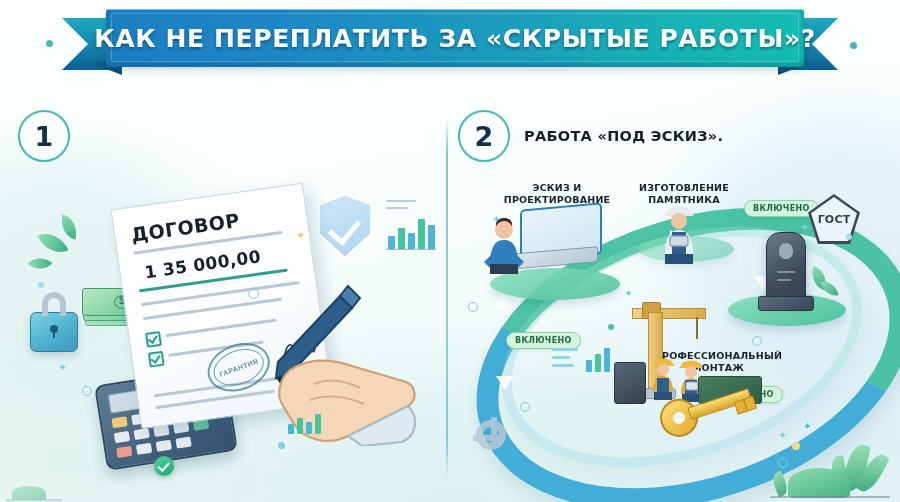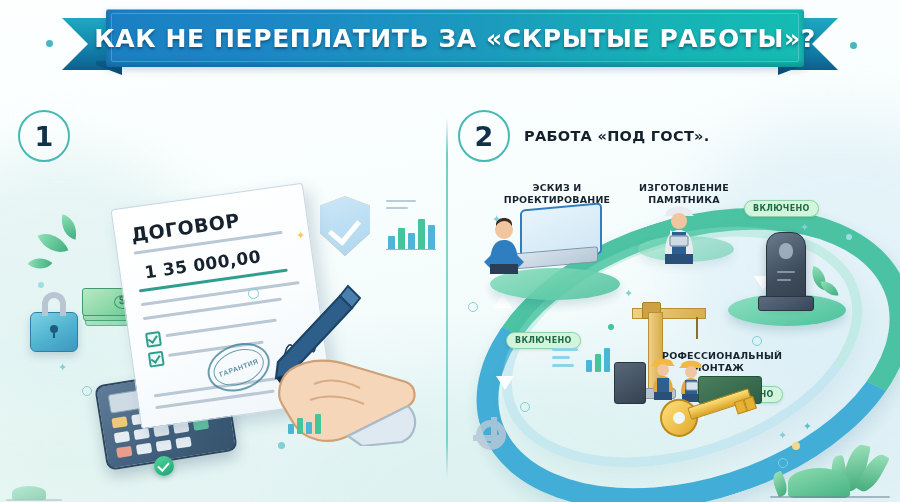--- a/index.html
+++ b/index.html
@@ -304,21 +304,21 @@
 
   <div class="col one">
     <div class="head">
       <div class="numcircle">1</div>
     </div>
   </div>
 
   <div class="col two">
     <div class="head two">
       <div class="numcircle">2</div>
-      <div class="headtext">РАБОТА «ПОД ГОСТ».</div>
+      <div class="headtext">РАБОТА «ПОД ЭСКИЗ».</div>
     </div>
   </div>
 
   <div class="art left">
 
     <div class="leaf" style="left:22px;top:60px;width:22px;height:26px;transform:rotate(-25deg);"></div>
     <div class="leaf" style="left:40px;top:46px;width:18px;height:22px;transform:rotate(12deg);"></div>
     <div class="leaf" style="left:12px;top:84px;width:16px;height:19px;transform:rotate(-52deg);"></div>
 
     <div class="shield">
@@ -460,20 +460,25 @@
     <div class="artlabel" style="left:164px;top:6px;width:116px;">ИЗГОТОВЛЕНИЕ
 ПАМЯТНИКА</div>
 
     <div class="artlabel" style="left:186px;top:174px;width:140px;">ПРОФЕССИОНАЛЬНЫЙ
 МОНТАЖ</div>
 
     <div class="badge" style="left:282px;top:24px;">ВКЛЮЧЕНО</div>
     <div class="badge" style="left:44px;top:156px;">ВКЛЮЧЕНО</div>
     <div class="badge" style="left:246px;top:210px;">ВКЛЮЧЕНО</div>
 
+    <div class="gost">
+      <div class="pent"></div>
+        <div class="pentin"></div>
+      <span>ГОСТ</span>
+    </div>
 
     <div class="laptop">
       <div class="scr"></div>
       <div class="base"></div>
     </div>
     <svg style="position:absolute;left:18px;top:34px;width:48px;height:64px;" viewBox="0 0 48 64">
       <path d="M16 14 C16 6, 32 6, 32 14 L32 20 C32 26, 16 26, 16 20 Z" fill="#3c2b22"></path>
       <circle cx="24" cy="20" r="9" fill="#f0c5a0"></circle>
       <path d="M10 54 C10 36, 16 30, 24 30 C32 30, 38 36, 38 54 Z" fill="#2f7fc0"></path>
       <path d="M12 44 L4 52 L10 58 L16 50 Z" fill="#2f7fc0"></path>

